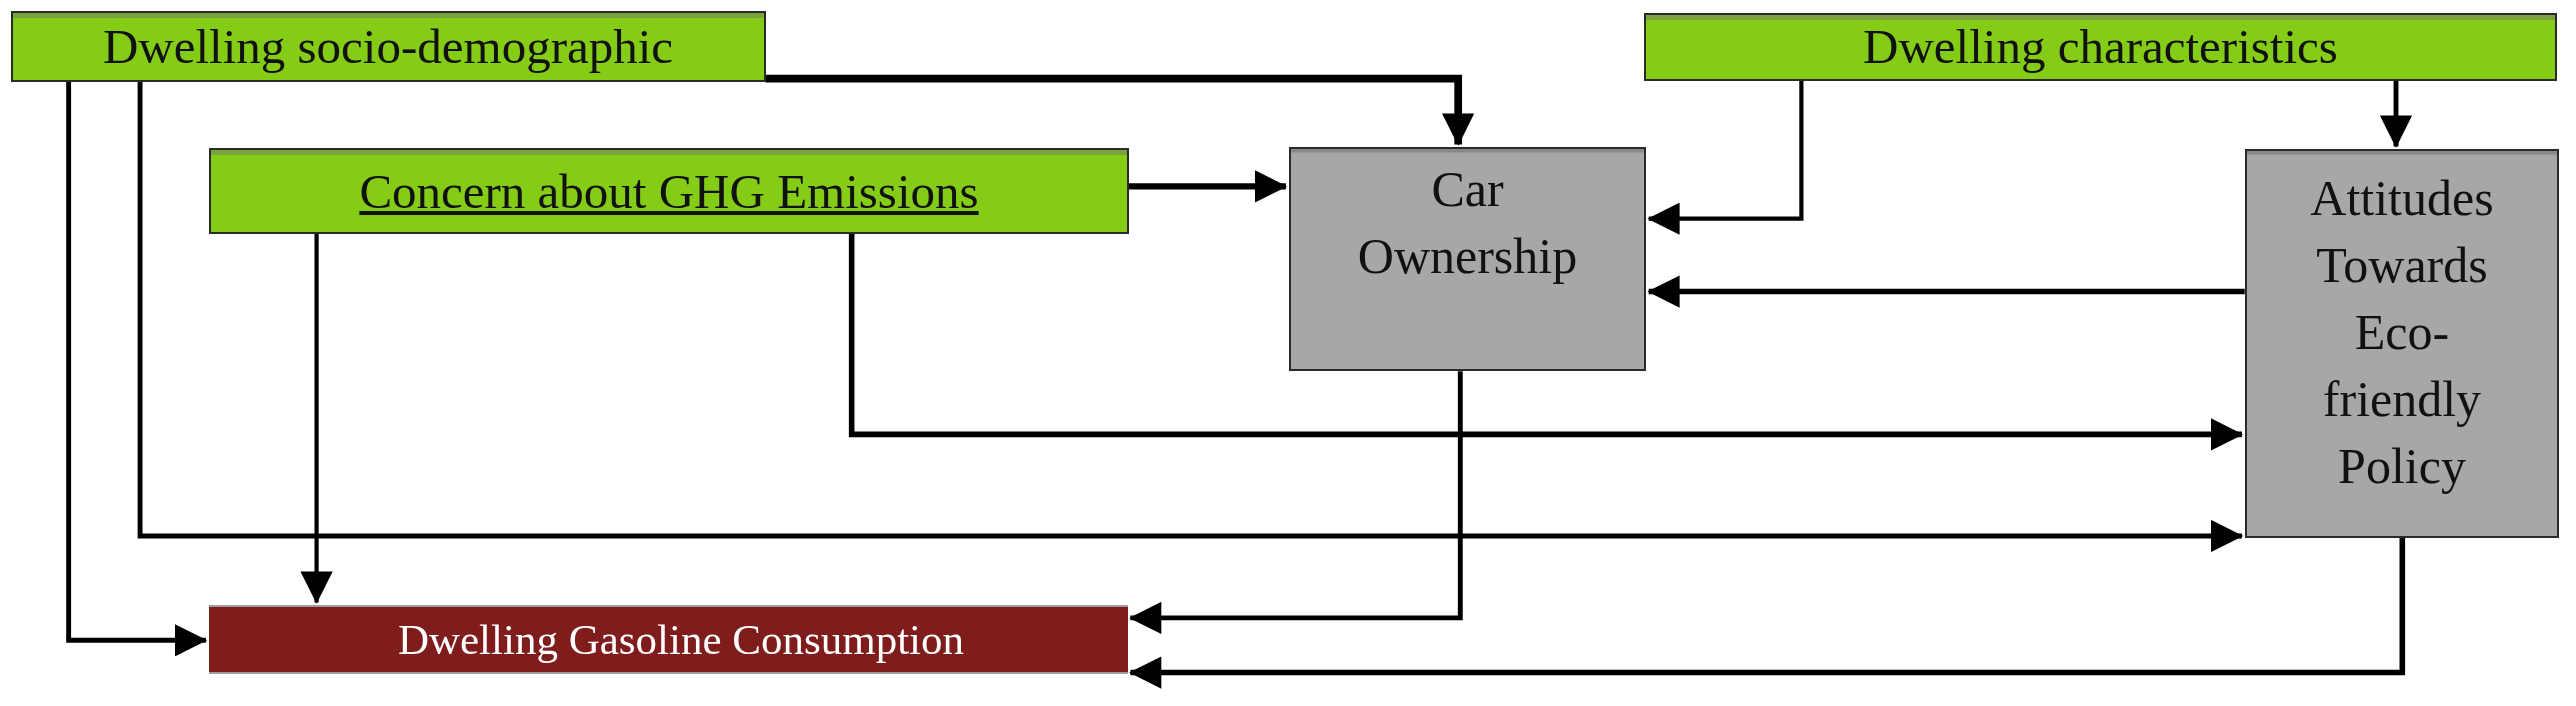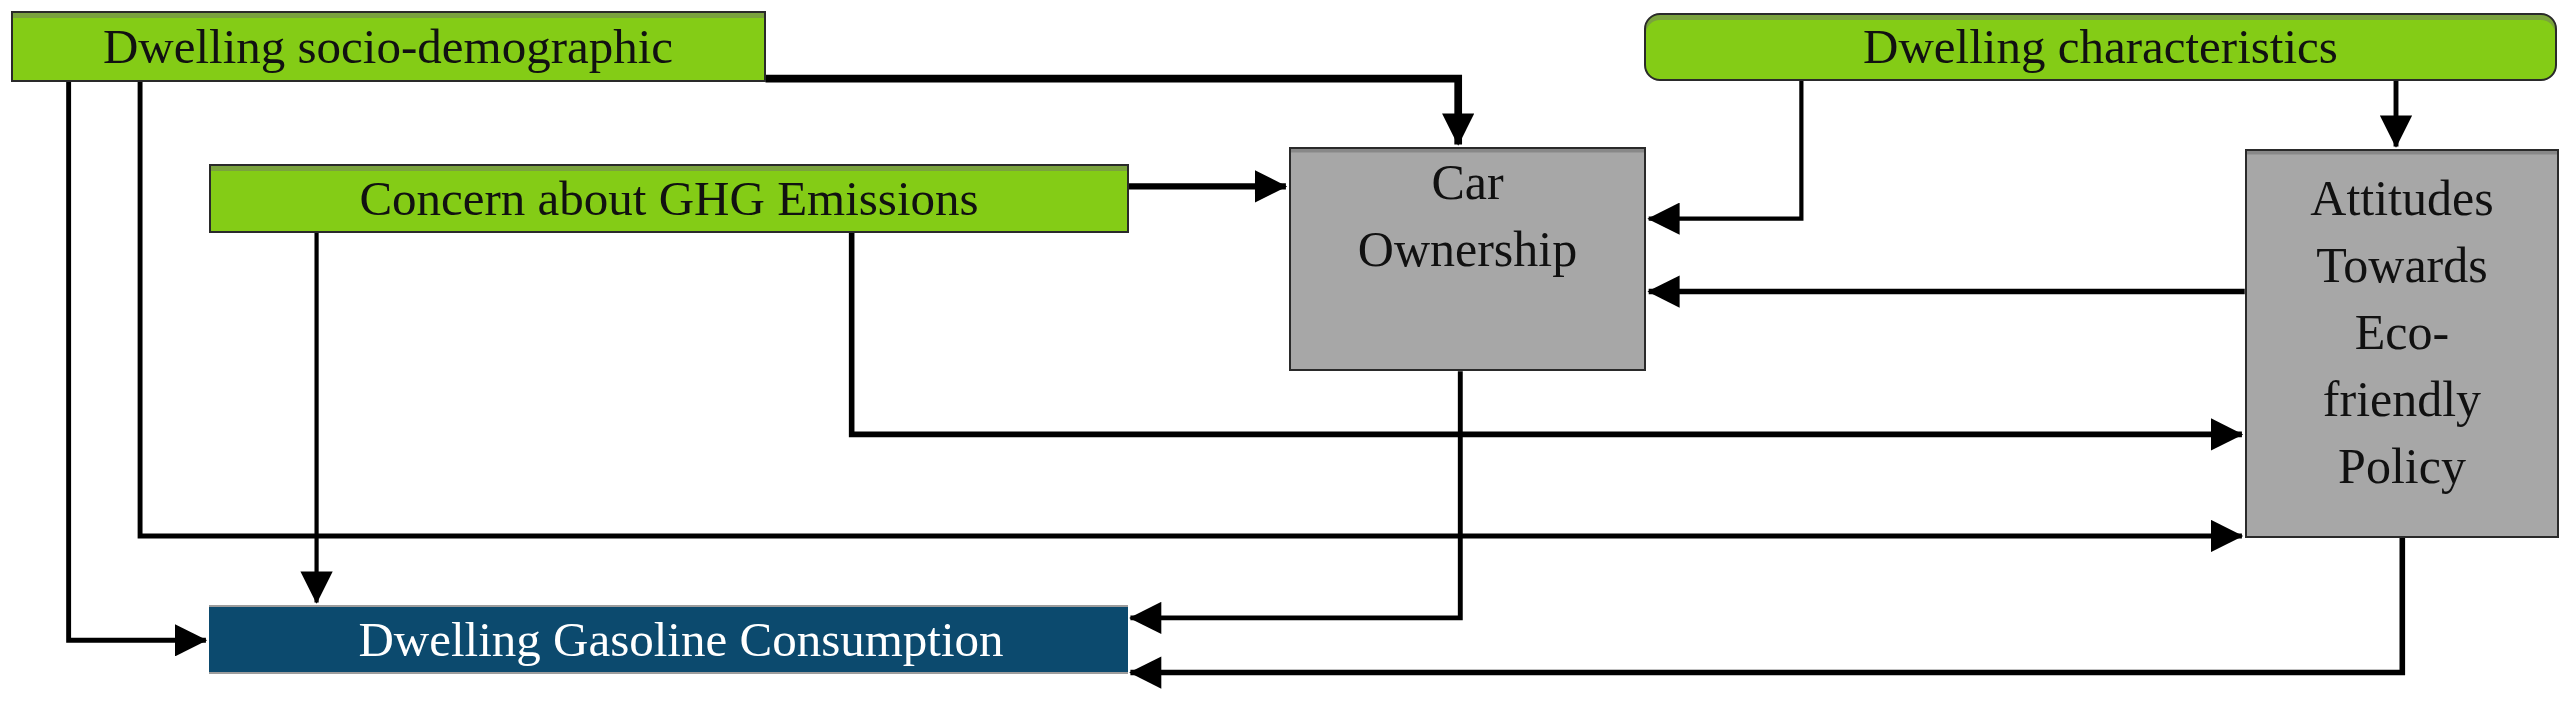--- a/index.html
+++ b/index.html
@@ -35,32 +35,32 @@
   }
   .node.dark {
     background: #a7a7a7;
     border: 2.1px solid #2a2a2a;
     box-shadow: inset 0 3.5px 0 rgba(80,80,80,0.35);
     align-items: flex-start;
     font-size: 50px;
     line-height: 67px;
   }
   .node.black {
-    background: #0c4a6e;
+    background: #7f1d1d;
     border-top: 2.8px solid #9d9d9d;
     border-bottom: 2.8px solid #9d9d9d;
     color: #ffffff;
-    font-size: 49px;
+    font-size: 43px;
     line-height: 1;
     padding-left: 25px;
   }
   #node-socio       { left: 10.5px;   top: 11.2px;  width: 755px; height: 71px; }
-  #node-chars       { left: 1644px; top: 12.6px;  width: 913px; height: 68px; border-radius: 16px;  }
-  #node-concern     { left: 209px;  top: 164px; width: 920px; height: 69px;  }
-  #node-car         { left: 1289px; top: 147px; width: 357px;  height: 224px; }
+  #node-chars       { left: 1644px; top: 12.6px;  width: 913px; height: 68px;  }
+  #node-concern     { left: 209px;  top: 148px; width: 920px; height: 86px; text-decoration: underline;  }
+  #node-car         { left: 1289px; top: 147px; width: 357px;  height: 224px; padding-top: 7px; }
   #node-attitudes   { left: 2245px; top: 149px; width: 314px;  height: 389px; padding-top: 14px; }
   #node-gasoline    { left: 209px;  top: 605px; width: 919px; height: 69px;  }
   #edge-layer {
     position: absolute;
     left: 0; top: 0;
     width: 2576px;
     height: 707px;
     z-index: 1;
   }
   #edge-layer polyline {

